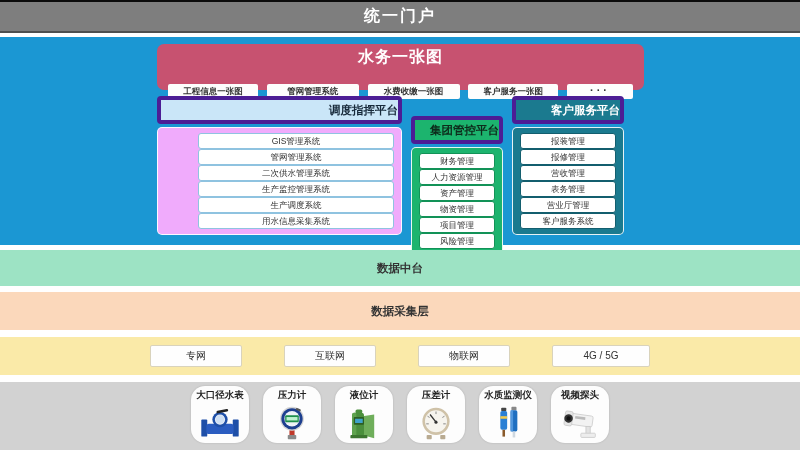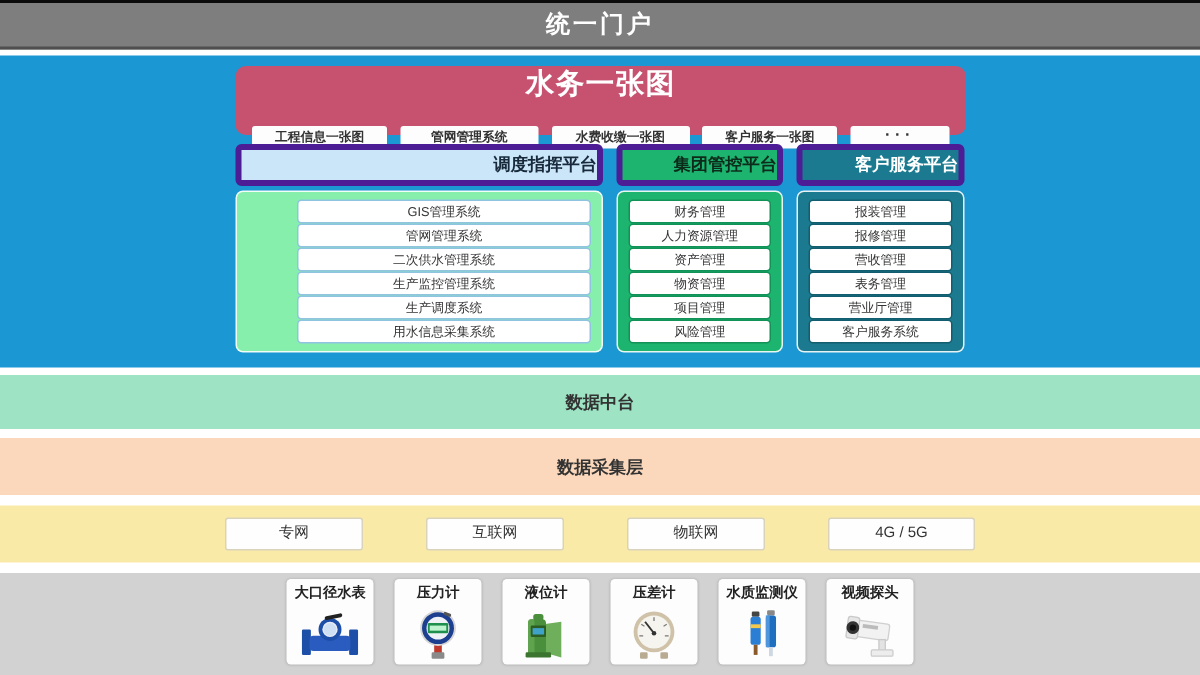--- a/index.html
+++ b/index.html
@@ -16,40 +16,40 @@
   .header-bar{left:0;top:2px;width:800px;height:29px;background:#7e7e7e;
     border-bottom:2px solid #4f4f4f;display:flex;align-items:center;justify-content:center;}
   .header-bar .title{color:#fff;font-size:16px;font-weight:bold;letter-spacing:2px;}
 
   
   .blue-band{left:0;top:37px;width:800px;height:208px;background:#1b97d3;}
 
   
   .overview{left:157px;top:44px;width:487px;height:46px;background:#c75270;border-radius:7px;
     box-sizing:border-box;padding:3px 11px 0 11px;}
-  .overview-title{text-align:center;color:#fff;font-size:19px;font-weight:bold;letter-spacing:1px;line-height:19px;}
+  .overview-title{text-align:center;color:#fff;font-size:16px;font-weight:bold;letter-spacing:1px;line-height:19px;}
   .overview-btn-row{display:flex;justify-content:space-between;margin-top:18px;}
   .ov-btn{height:15px;line-height:15px;background:#fdfdfd;border-radius:2px;text-align:center;
     font-size:8.5px;font-weight:bold;color:#333;}
   .ov-btn.w1{width:90px;} .ov-btn.w2{width:92px;} .ov-btn.dots{width:66px;font-size:11px;letter-spacing:3px;line-height:13px;}
 
   
   .plat-row{left:157px;top:96px;width:487px;height:137px;display:flex;gap:9px;}
   .plat-col{display:flex;flex-direction:column;}
   .plat-col.p0{width:245px;}
-  .plat-col.p1{width:111px;}
+  .plat-col.p1{width:92px;margin-top:20px;}
   .plat-col.p2{width:112px;}
   .plat-header{height:20px;line-height:20px;border-radius:4px;border:4px solid #4c1d95;
     text-align:right;font-size:11.5px;font-weight:bold;margin-bottom:3px;}
   .p0 .plat-header{background:#cae6f8;color:#17293a;}
   .p1 .plat-header{background:#1cb46e;color:#0d2b1b;}
   .p2 .plat-header{background:#1b7a8f;color:#ffffff;}
   .plat-body{flex:1;border-radius:5px;border:1px solid rgba(255,255,255,.9);
     display:flex;flex-direction:column;justify-content:space-between;padding:5px 7px;box-sizing:border-box;}
-  .p0 .plat-body{background:#86efac;padding-left:40px;}
+  .p0 .plat-body{background:#f0abfc;padding-left:40px;}
   .p1 .plat-body{background:#1cb46e;}
   .p2 .plat-body{background:#1b7a8f;}
   .plat-item{height:14px;line-height:14px;background:#ffffff;border-radius:3px;text-align:center;
     font-size:8.5px;color:#333;}
   .p0 .plat-item{border:1px solid #8fc3e0;}
   .p1 .plat-item{border:1px solid #129257;}
   .p2 .plat-item{border:1px solid #135e6e;}
 
   
   .layer{left:0;width:800px;display:flex;align-items:center;justify-content:center;
@@ -60,21 +60,21 @@
   
   .net-band{left:0;top:337px;width:800px;height:38px;background:#faeaa8;
     display:flex;align-items:center;justify-content:center;gap:42px;}
   .net-btn{width:90px;height:20px;line-height:20px;background:#fefefe;border:1px solid #d9d3bc;
     border-radius:2px;text-align:center;font-size:10px;color:#333;}
   .net-btn.wide{width:96px;}
 
   
   .dev-band{left:0;top:382px;width:800px;height:68px;background:#d2d2d2;
     display:flex;justify-content:center;gap:14px;padding-top:4px;box-sizing:border-box;}
-  .dev-card{width:58px;height:57px;background:#fdfdfd;border-radius:3px;box-shadow:0 0 2px rgba(0,0,0,.18);
+  .dev-card{width:58px;height:57px;background:#fdfdfd;border-radius:14px;box-shadow:0 0 2px rgba(0,0,0,.18);
     display:flex;flex-direction:column;align-items:center;}
   .dev-label{font-size:9.5px;font-weight:bold;color:#222;margin-top:3px;white-space:nowrap;}
   .dev-icon{flex:1;display:flex;align-items:center;justify-content:center;}
   .dev-icon svg{display:block;}
 </style>
 </head>
 <body>
 
 <div class="abs top-line"></div>
 

